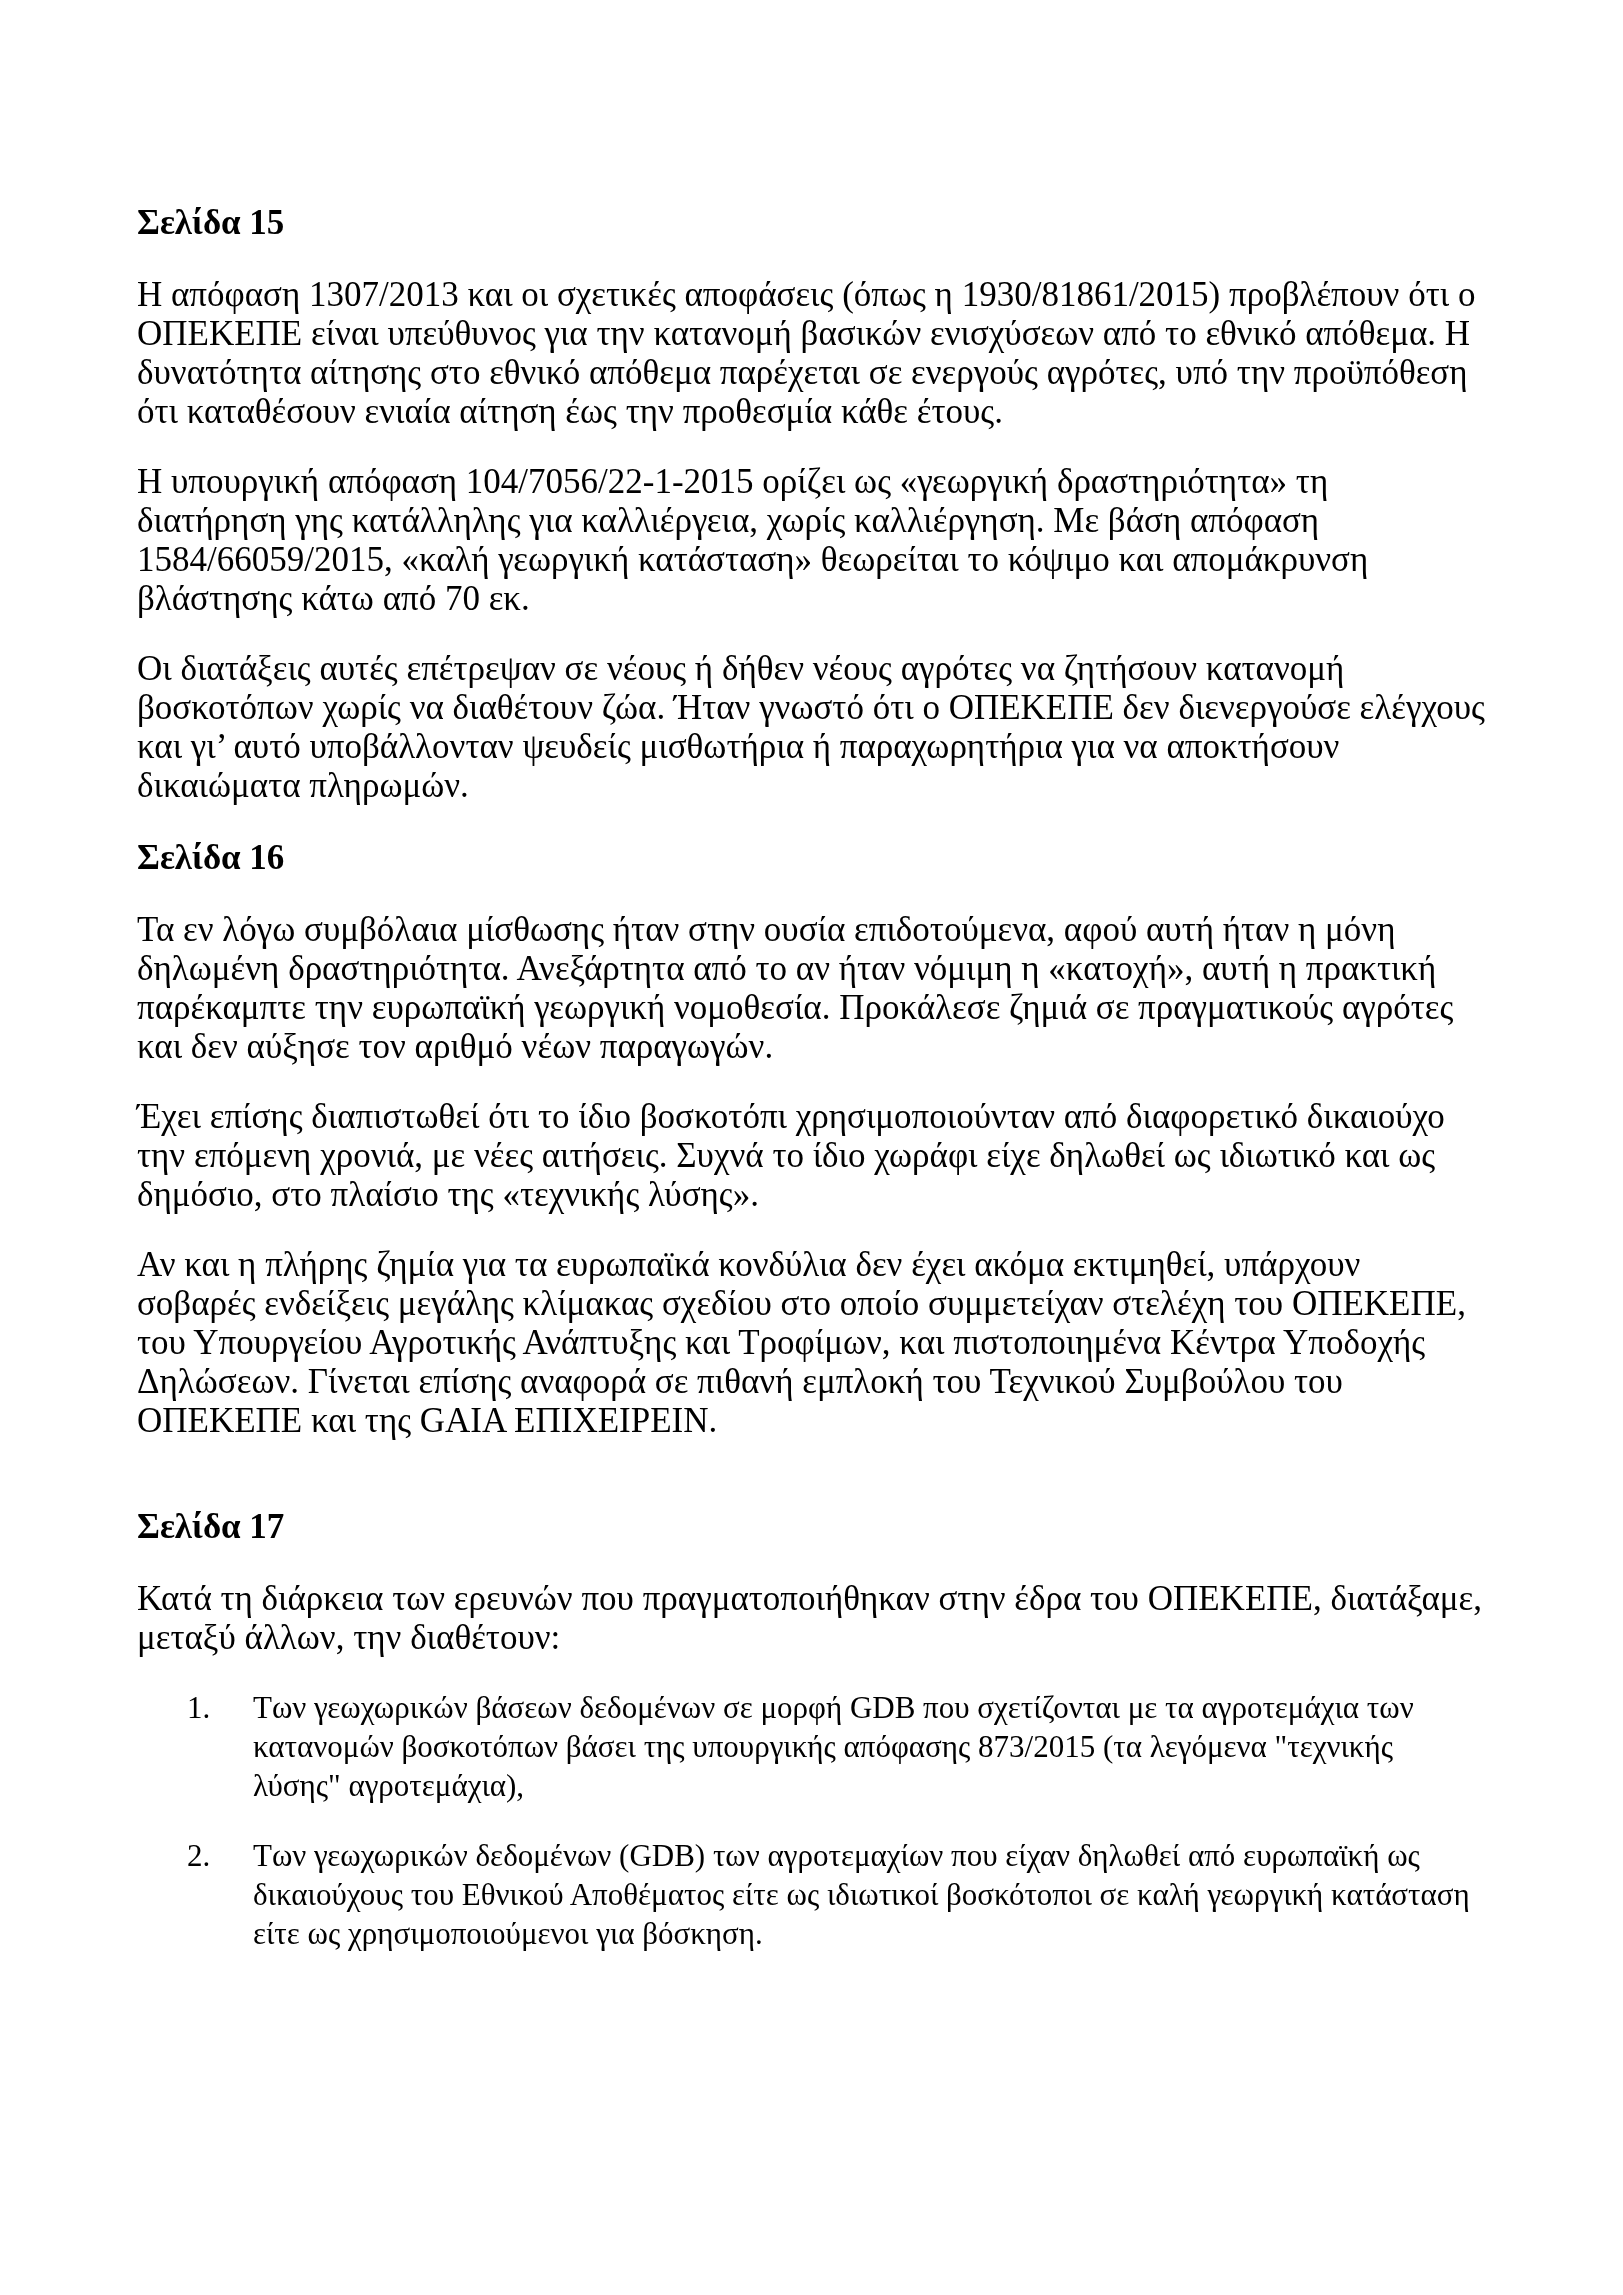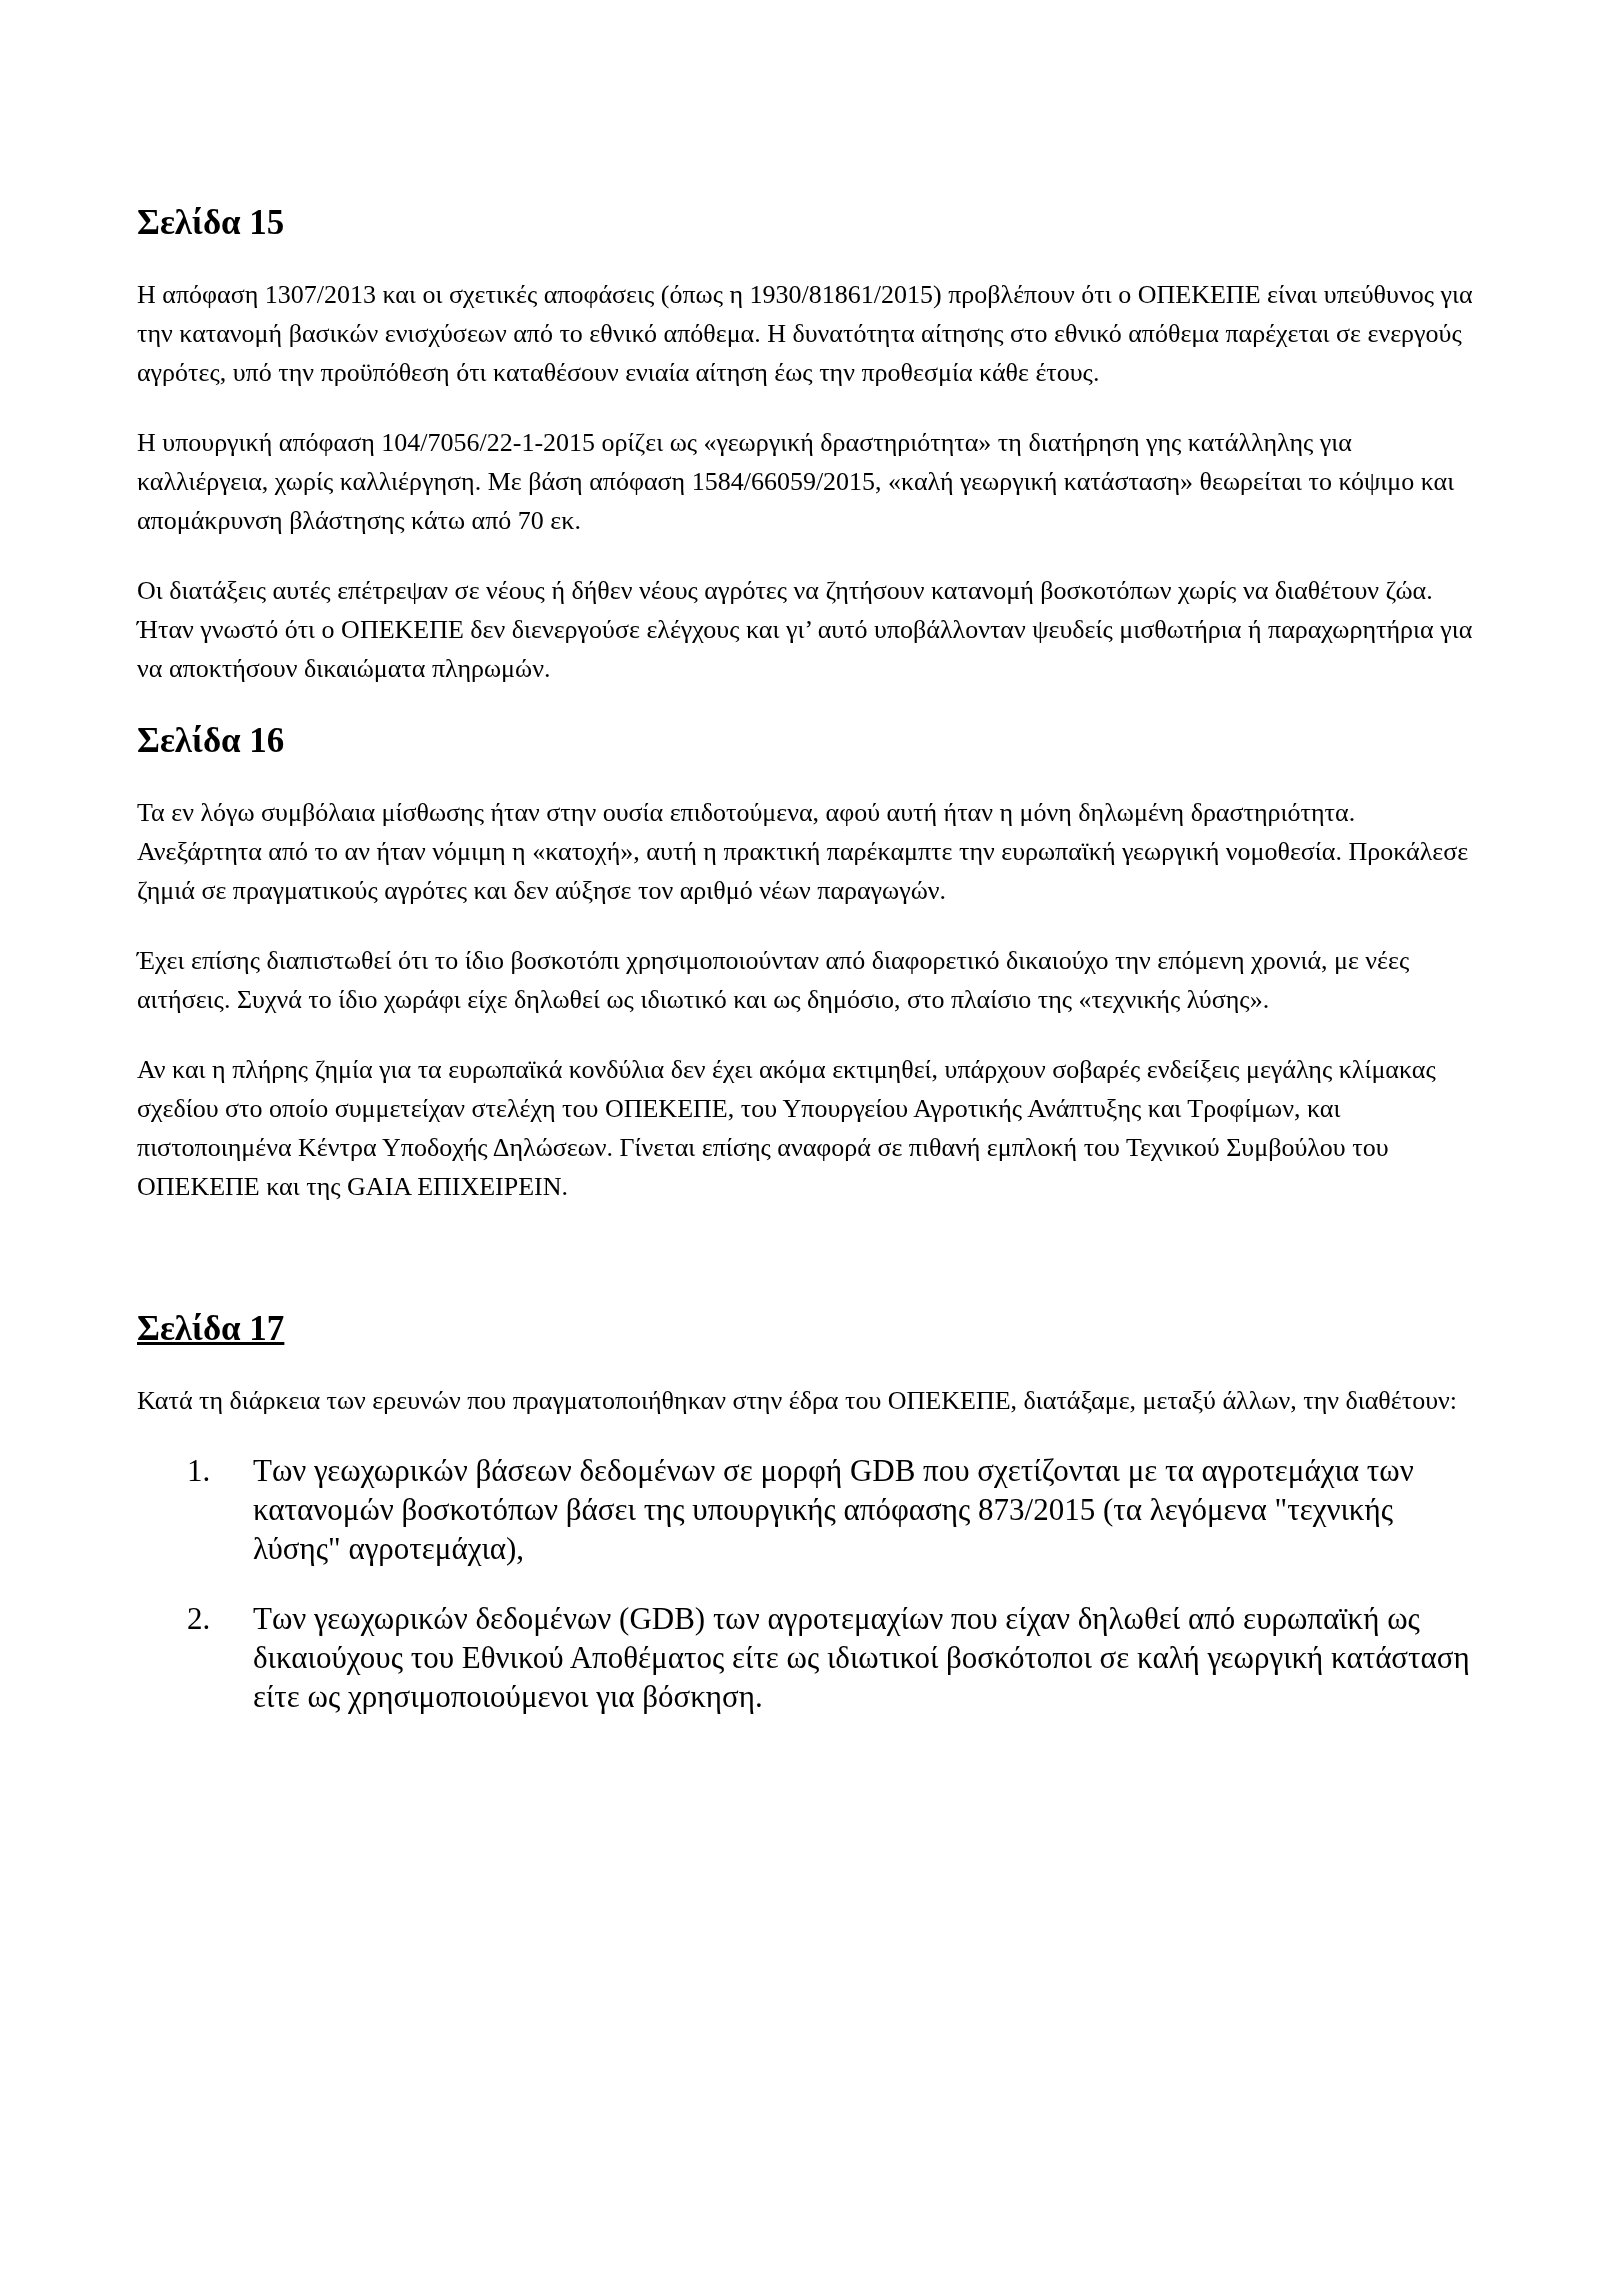--- a/index.html
+++ b/index.html
@@ -18,23 +18,23 @@
     font-family: "Liberation Serif", "DejaVu Serif", serif;
     overflow: hidden;
   }
   .doc-heading {
     font-size: 35px;
     line-height: 43px;
     font-weight: bold;
     margin: 0 0 31px 0;
   }
   .mt-section-2 { }
-  .mt-section-3 { margin-top: 101px; text-decoration: underline; }
+  .mt-section-3 { margin-top: 65px; }
   .doc-paragraph {
-    font-size: 26px;
+    font-size: 35px;
     line-height: 39px;
     margin: 0 0 31px 0;
   }
   .doc-list {
     list-style: none;
     margin: 0;
     padding: 0;
   }
   .doc-list-item {
     position: relative;

